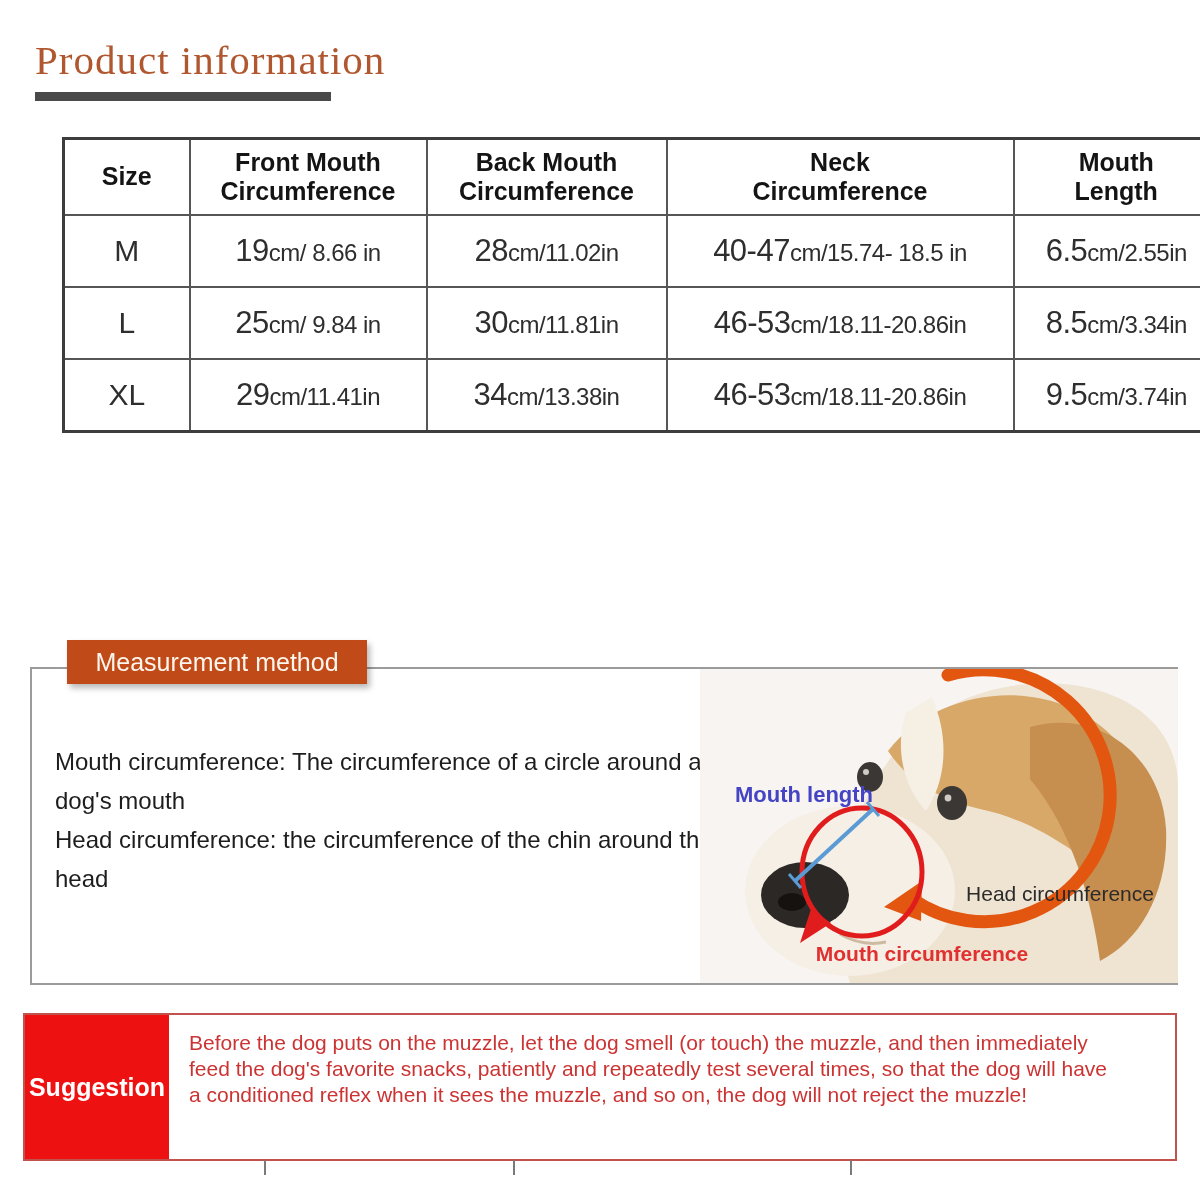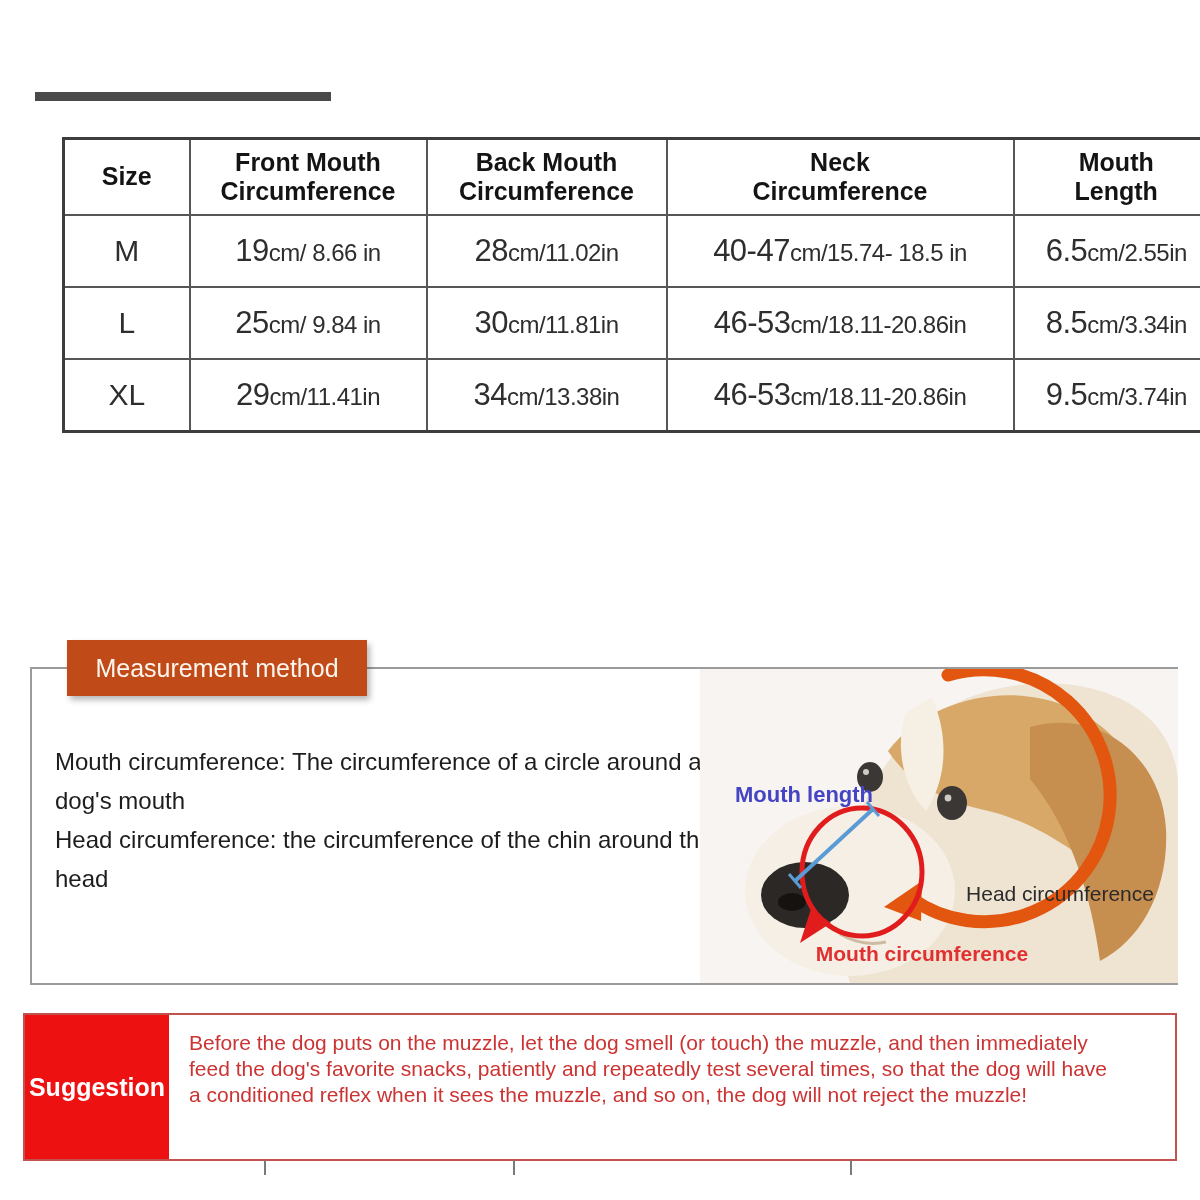--- a/index.html
+++ b/index.html
@@ -20,21 +20,21 @@
   .h-line{display:block;}
   .size-table td{height:70px;color:#2e2e2e;}
   td.size-cell{font-size:30px;}
   .big{font-size:31px;letter-spacing:-0.5px;}
   .small{font-size:24px;letter-spacing:-0.5px;}
   td.tips-cell{height:76px;text-align:left;padding-left:46px;font-weight:bold;font-size:25px;color:#111;}
 
   
   .mm-box{position:absolute;left:30px;top:667px;width:1148px;height:318px;
         border:2px solid #9b9b9b;background:#fff;box-sizing:border-box;}
-  .mm-label{position:absolute;left:67px;top:640px;width:300px;height:56px;background:#c04a18;
+  .mm-label{position:absolute;left:67px;top:640px;width:300px;height:44px;background:#c04a18;
         color:#fdf6ee;font-size:25px;display:flex;align-items:center;justify-content:center;
         box-shadow:3px 4px 6px rgba(0,0,0,0.28);}
   .mm-text{position:absolute;left:55px;top:742px;width:665px;font-size:24px;line-height:39px;color:#1d1d1d;}
   .mm-text p{margin:0;}
   .dog{position:absolute;left:700px;top:669px;width:550px;height:314px;}
 
   
   .sugg-box{position:absolute;left:23px;top:1013px;width:1154px;height:148px;
         border:2px solid #c2524e;box-sizing:border-box;display:flex;background:#fff;}
   .sugg-label{flex:0 0 144px;background:#ee1111;color:#fff;font-weight:bold;font-size:25px;
@@ -43,20 +43,21 @@
 
   
   .tick{position:absolute;width:2px;height:15px;background:#7a7a7a;top:1160px;}
   .t1{left:264px;} .t2{left:513px;} .t3{left:850px;}
 </style>
 </head>
 <body>
 
 <div id="page">
 
+  <div class="title">Product information</div>
   <div class="title-bar"></div>
 
   <table class="size-table">
     <colgroup>
       <col style="width:126px">
         <col style="width:237px">
         <col style="width:240px">
       <col style="width:347px">
         <col style="width:206px">
     </colgroup>

